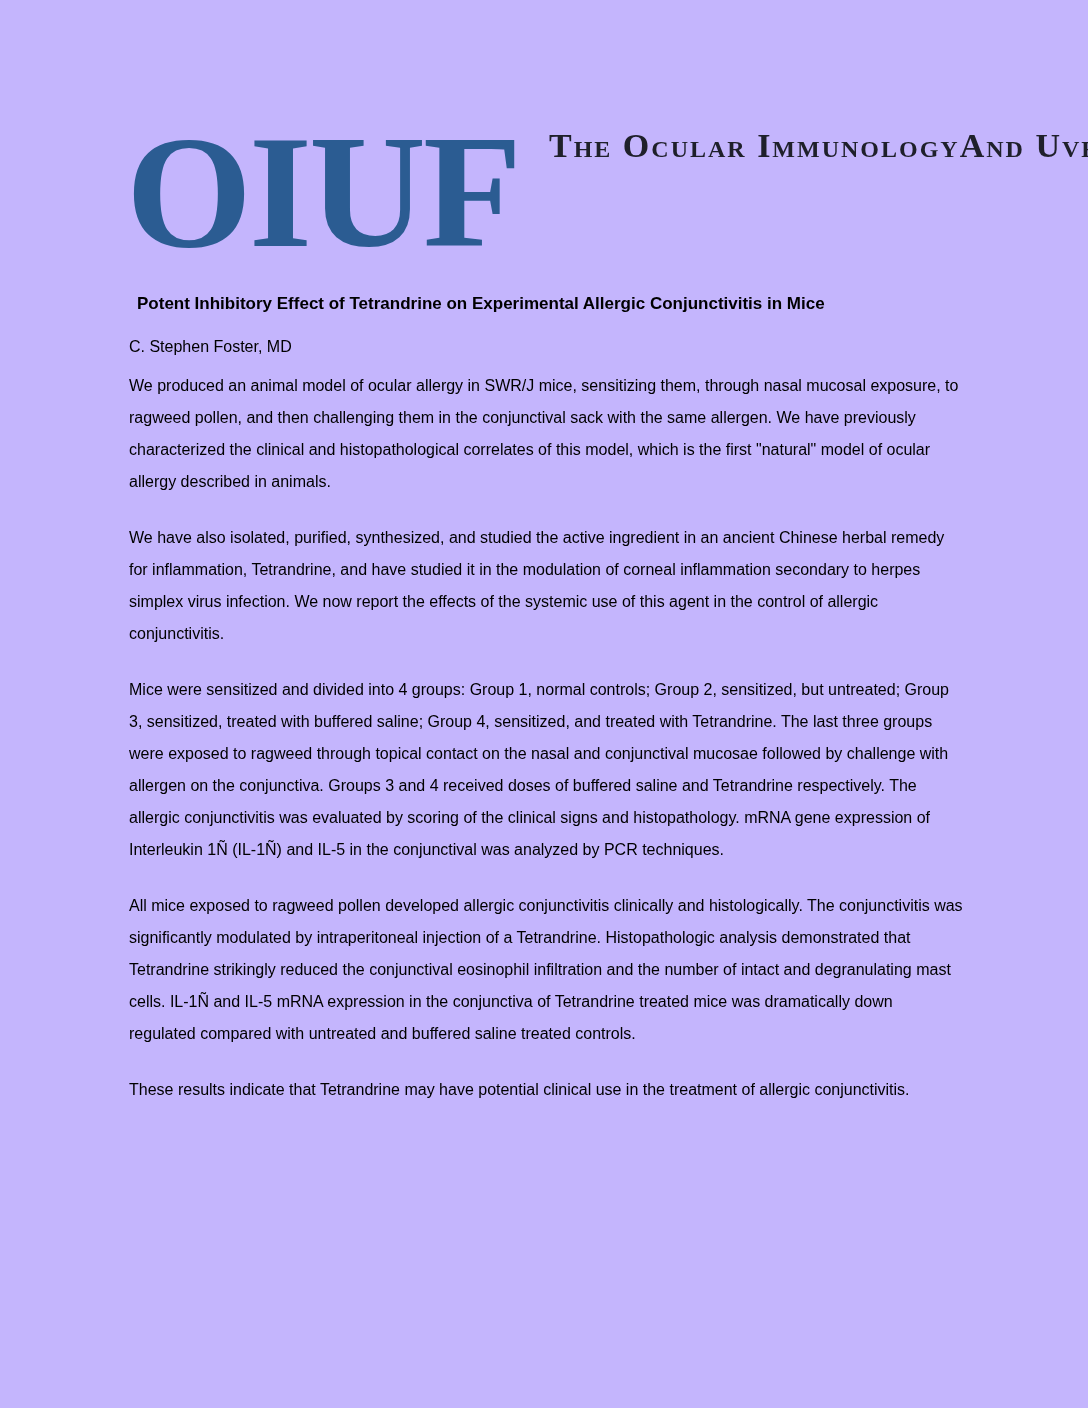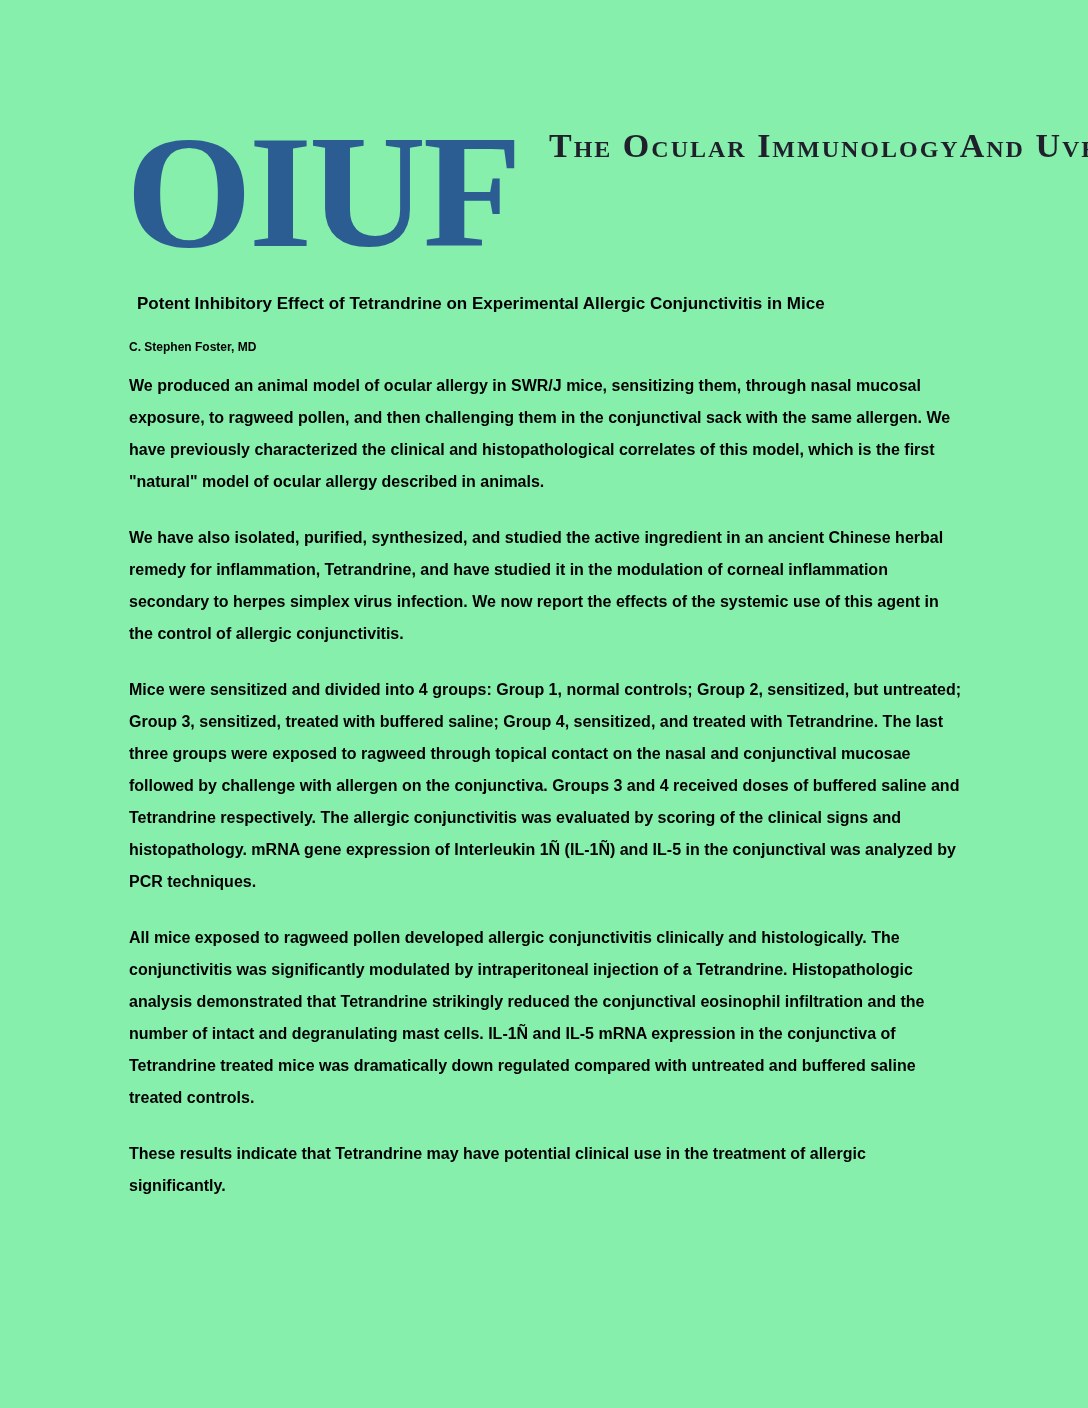--- a/index.html
+++ b/index.html
@@ -1,20 +1,20 @@
 <!DOCTYPE html>
 <html><head>
 <meta charset="utf-8">
 <style>
   * { box-sizing: border-box; }
   html, body { margin: 0; padding: 0; background: #ffffff; }
   .page {
     width: 1088px;
     height: 1408px;
-    background: #86efac;
+    background: #c4b5fd;
     position: relative;
     font-family: "Liberation Sans", sans-serif;
     color: #000000;
     overflow: hidden;
   }
   
   .logo-header {
     display: flex;
     align-items: stretch;
     padding: 123px 0 0 126px;
@@ -67,28 +67,28 @@
     width: 834px;
   }
   .article-title {
     font-size: 17px;
     font-weight: bold;
     line-height: 24px;
     margin: 0 0 20px 8px;
     white-space: nowrap;
   }
   .article-author {
-    font-size: 12px;
-    font-weight: bold;
+    font-size: 16px;
+    font-weight: normal;
     line-height: 22px;
     margin: 8px 0 12px 0;
   }
   .body-paragraph {
     font-size: 16px;
-    font-weight: bold;
+    font-weight: normal;
     line-height: 32px;
     margin: 0 0 24px 0;
     text-align: left;
   }
 </style>
 </head>
 <body>
 
 <div class="page">
 
@@ -102,16 +102,16 @@
     </div>
   </header>
 
   <main class="article">
     <h1 class="article-title">Potent Inhibitory Effect of Tetrandrine on Experimental Allergic Conjunctivitis in Mice</h1>
     <p class="article-author">C. Stephen Foster, MD</p>
     <p class="body-paragraph">We produced an animal model of ocular allergy in SWR/J mice, sensitizing them, through nasal mucosal exposure, to ragweed pollen, and then challenging them in the conjunctival sack with the same allergen. We have previously characterized the clinical and histopathological correlates of this model, which is the first "natural" model of ocular allergy described in animals.</p>
     <p class="body-paragraph">We have also isolated, purified, synthesized, and studied the active ingredient in an ancient Chinese herbal remedy for inflammation, Tetrandrine, and have studied it in the modulation of corneal inflammation secondary to herpes simplex virus infection. We now report the effects of the systemic use of this agent in the control of allergic conjunctivitis.</p>
     <p class="body-paragraph">Mice were sensitized and divided into 4 groups: Group 1, normal controls; Group 2, sensitized, but untreated; Group 3, sensitized, treated with buffered saline; Group 4, sensitized, and treated with Tetrandrine. The last three groups were exposed to ragweed through topical contact on the nasal and conjunctival mucosae followed by challenge with allergen on the conjunctiva. Groups 3 and 4 received doses of buffered saline and Tetrandrine respectively. The allergic conjunctivitis was evaluated by scoring of the clinical signs and histopathology. mRNA gene expression of Interleukin 1Ñ (IL-1Ñ) and IL-5 in the conjunctival was analyzed by PCR techniques.</p>
     <p class="body-paragraph">All mice exposed to ragweed pollen developed allergic conjunctivitis clinically and histologically. The conjunctivitis was significantly modulated by intraperitoneal injection of a Tetrandrine. Histopathologic analysis demonstrated that Tetrandrine strikingly reduced the conjunctival eosinophil infiltration and the number of intact and degranulating mast cells. IL-1Ñ and IL-5 mRNA expression in the conjunctiva of Tetrandrine treated mice was dramatically down regulated compared with untreated and buffered saline treated controls.</p>
-    <p class="body-paragraph">These results indicate that Tetrandrine may have potential clinical use in the treatment of allergic significantly.</p>
+    <p class="body-paragraph">These results indicate that Tetrandrine may have potential clinical use in the treatment of allergic conjunctivitis.</p>
   </main>
 
 </div>
 
 </body></html>

